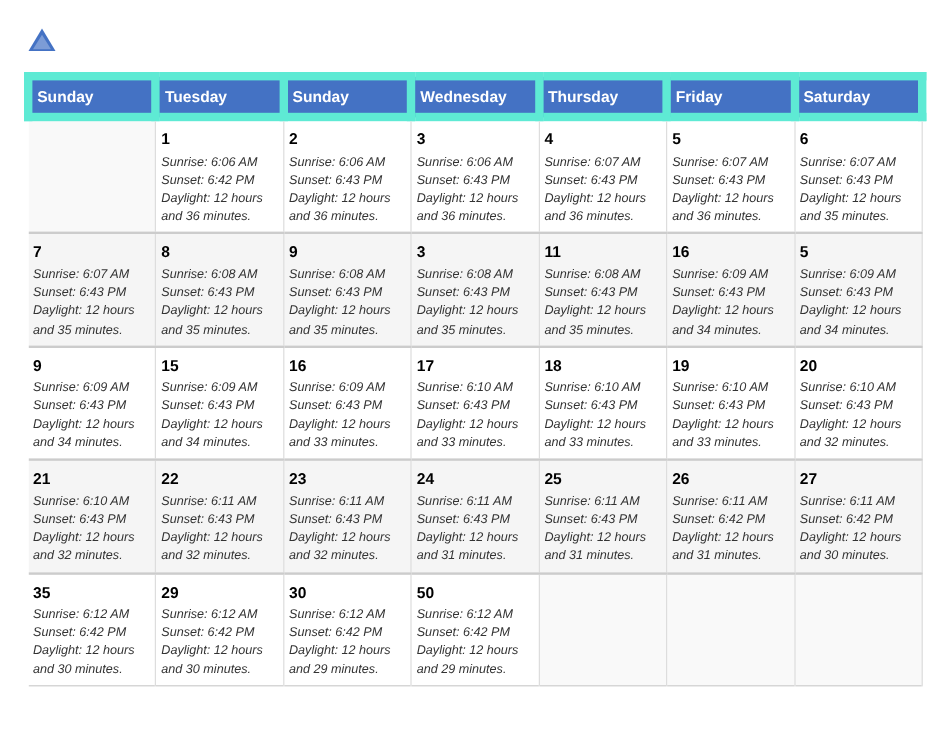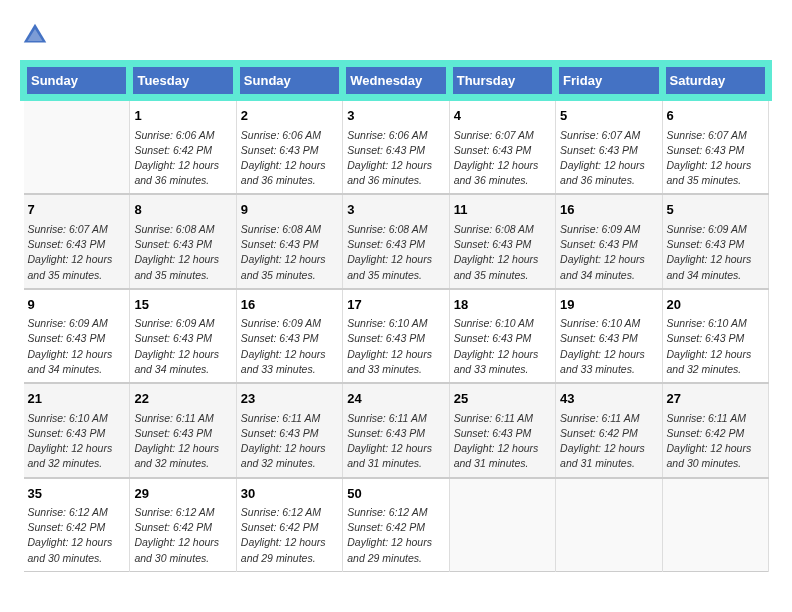--- a/index.html
+++ b/index.html
@@ -235,21 +235,21 @@
         </td>
         <td>
           <span class="day-number">24</span>
           <div class="day-info">Sunrise: 6:11 AM<br>Sunset: 6:43 PM<br>Daylight: 12 hours<br> and 31 minutes.</div>
         </td>
         <td>
           <span class="day-number">25</span>
           <div class="day-info">Sunrise: 6:11 AM<br>Sunset: 6:43 PM<br>Daylight: 12 hours<br> and 31 minutes.</div>
         </td>
         <td>
-          <span class="day-number">43</span>
+          <span class="day-number">26</span>
           <div class="day-info">Sunrise: 6:11 AM<br>Sunset: 6:42 PM<br>Daylight: 12 hours<br> and 31 minutes.</div>
         </td>
         <td>
           <span class="day-number">27</span>
           <div class="day-info">Sunrise: 6:11 AM<br>Sunset: 6:42 PM<br>Daylight: 12 hours<br> and 30 minutes.</div>
         </td>
       </tr>
       <tr class="week-row">
         <td>
           <span class="day-number">35</span>

